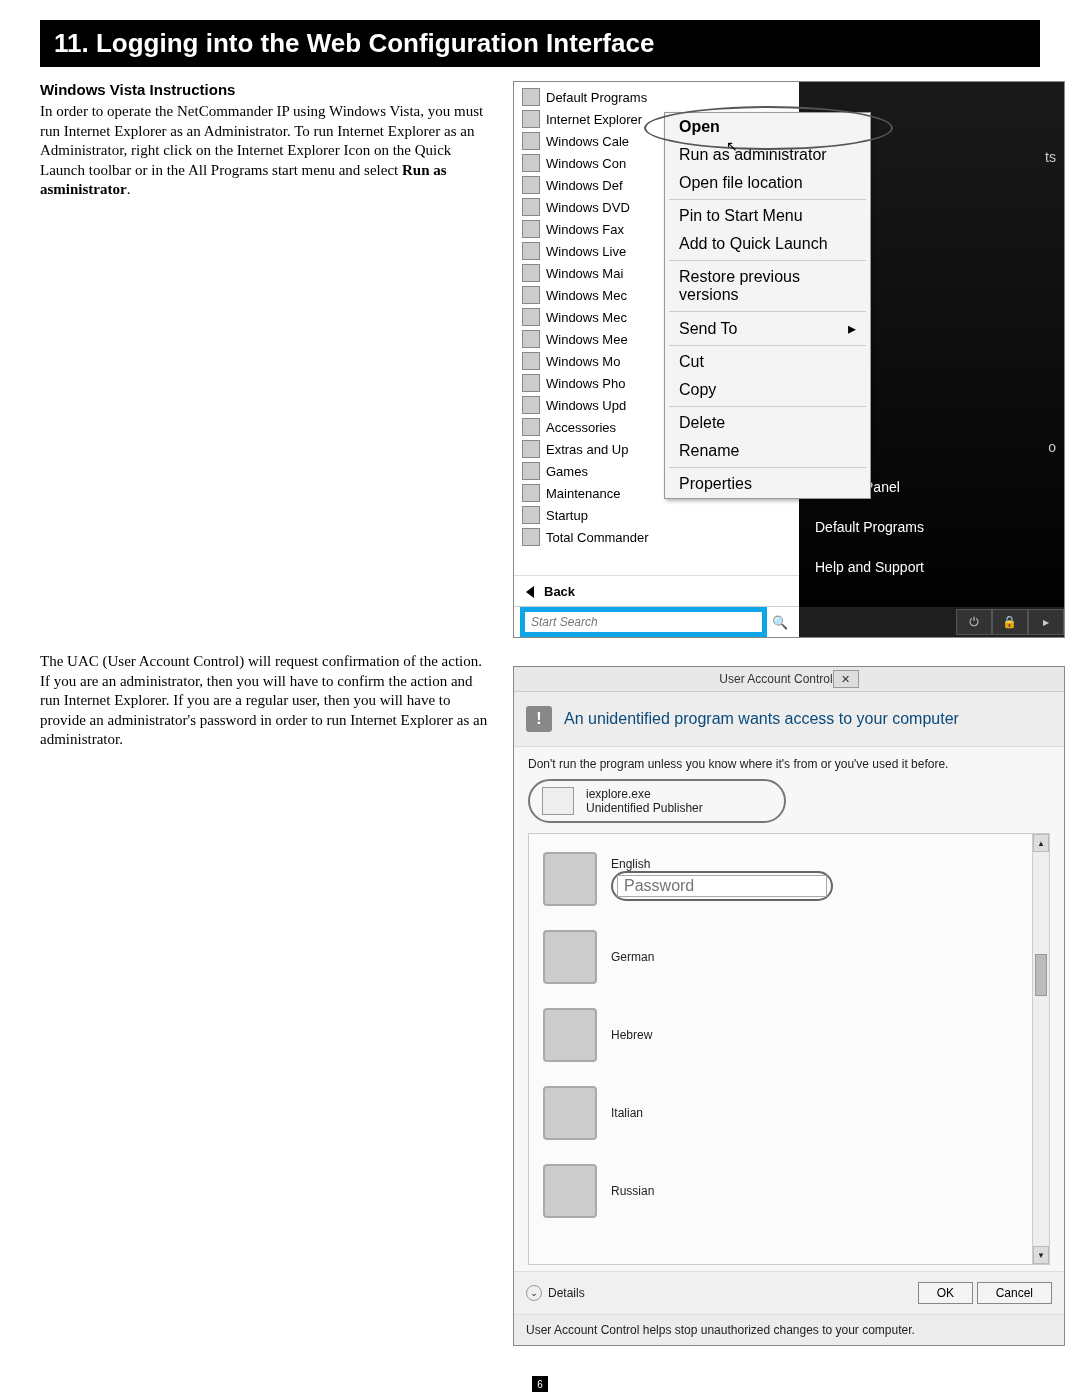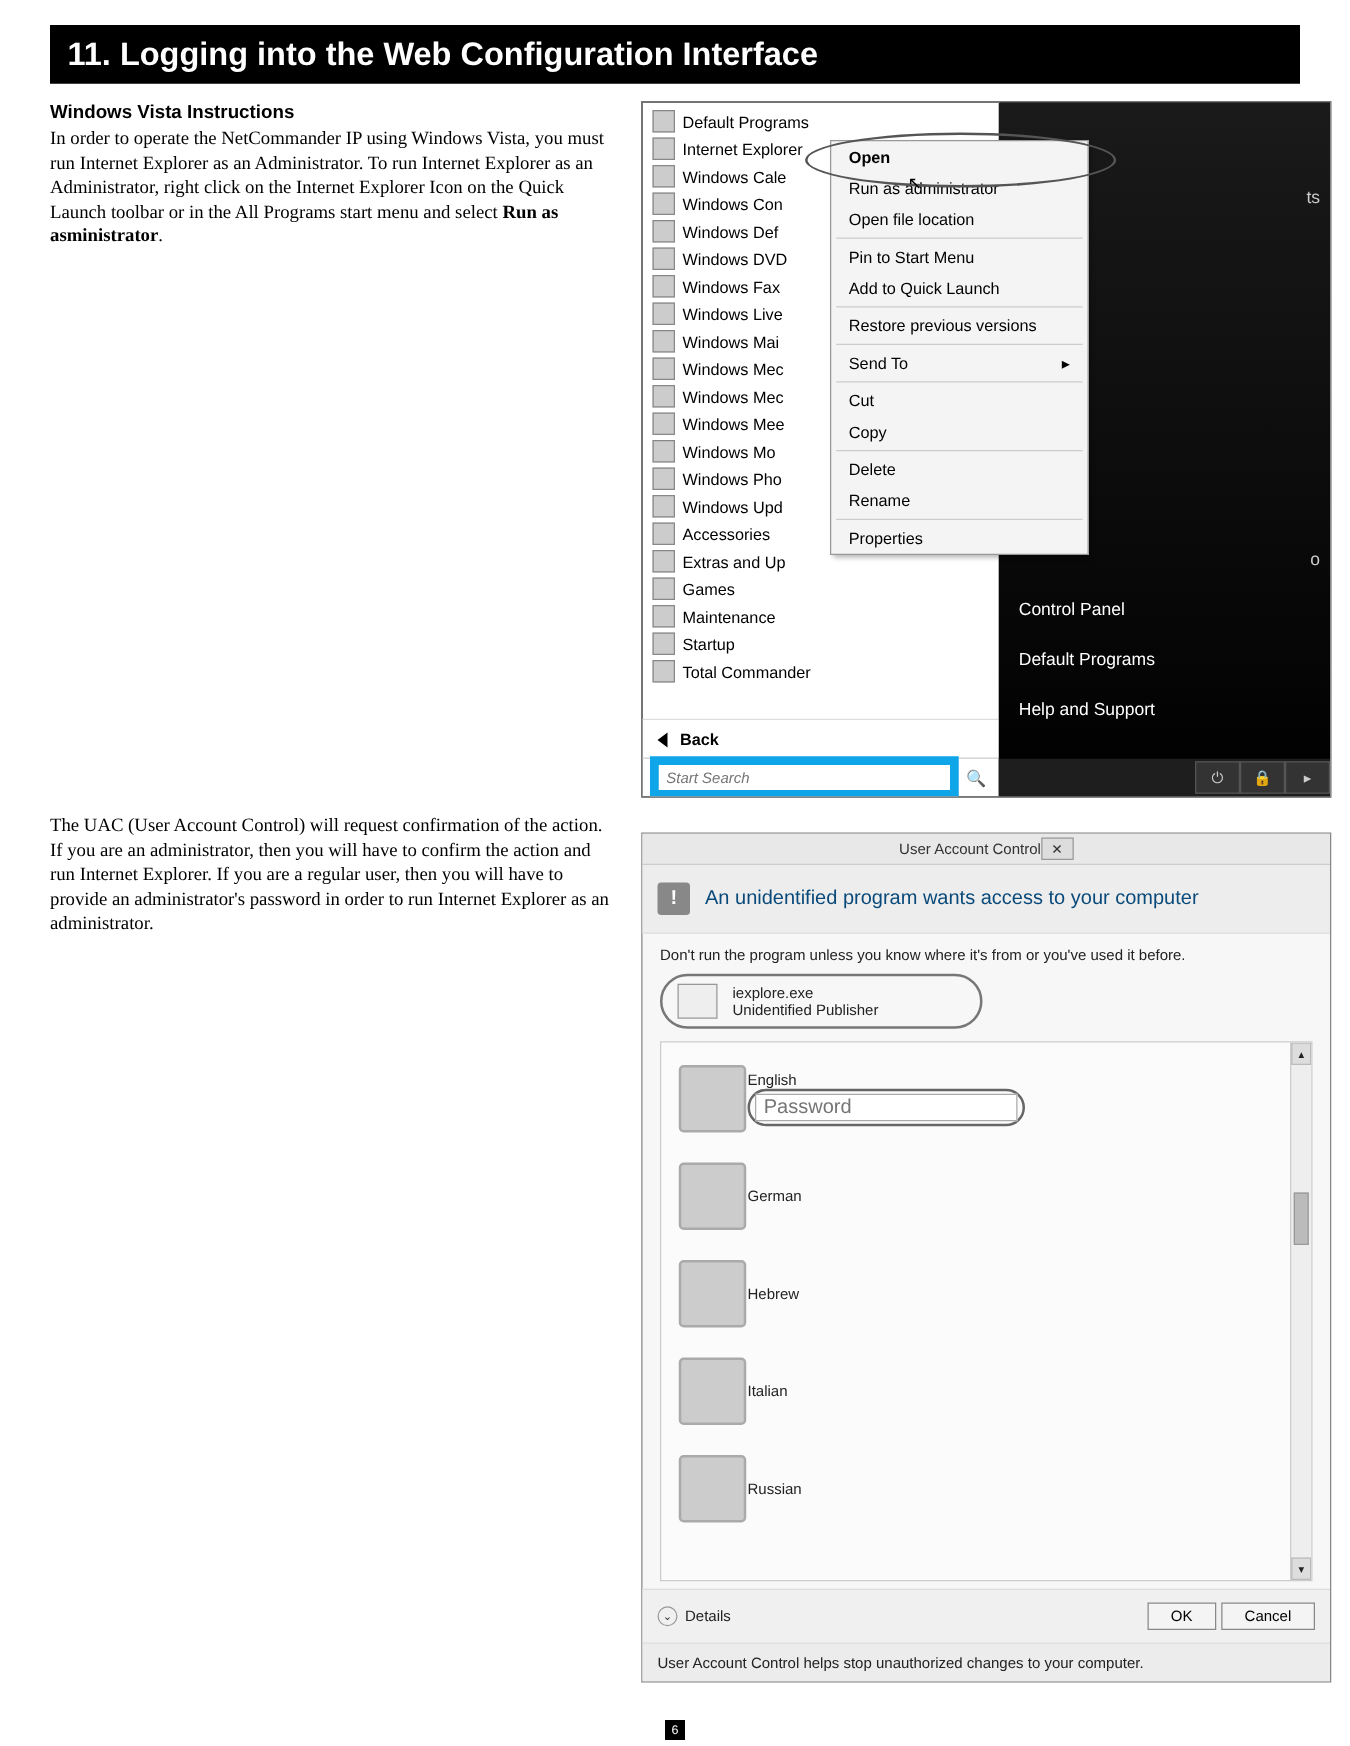--- a/index.html
+++ b/index.html
@@ -100,21 +100,21 @@
     width: 285px;
     height: 30px;
     background: #fff;
     border-top: 1px solid #ccc;
     display: flex;
     align-items: center;
   }
   .search-input {
     flex: 1;
     margin: 0 6px;
-    border: 7px solid #0ea5e9;
+    border: 5px solid #0ea5e9;
     background: #fff;
     height: 20px;
     font-style: italic;
     color: #666;
     padding: 0 6px;
     font-family: inherit;
     font-size: 12px;
   }
   .search-row .mag {
     margin-right: 10px;
@@ -151,21 +151,21 @@
   .context-menu {
     position: absolute;
     left: 150px; top: 30px;
     width: 205px;
     background: #f4f4f4;
     border: 1px solid #999;
     box-shadow: 2px 2px 4px rgba(0,0,0,.3);
   }
   .ctx-item {
     padding: 5px 14px;
-    font-size: 13px;
+    font-size: 16px;
     display:flex;justify-content:space-between;align-items:center;
   }
   .ctx-item.bold { font-weight: bold; }
   .ctx-sep { border-top: 1px solid #ccc; margin: 2px 4px; }
   .ring1 {
     position:absolute;
     left:130px; top:24px;
     width:245px; height:40px;
     border:2px solid #555;
     border-radius:50%/50%;
@@ -232,21 +232,21 @@
   .users-panel {
     margin: 10px 0 0 0;
     border: 1px solid #ccc;
     background: #fbfbfb;
     height: 430px;
     overflow: hidden;
     position: relative;
   }
   .users-inner { padding: 6px 8px; }
   .user-row {
-    display:flex;align-items:center;gap:1px;
+    display:flex;align-items:center;gap:14px;
     padding: 12px 6px;
   }
   .avatar {
     width:50px;height:50px;border:2px solid #aaa;background:#ccc;
     border-radius:4px;
   }
   .pwd-ring {
     border:2px solid #666;border-radius:22px;
     padding:2px 4px;width:210px;
   }

